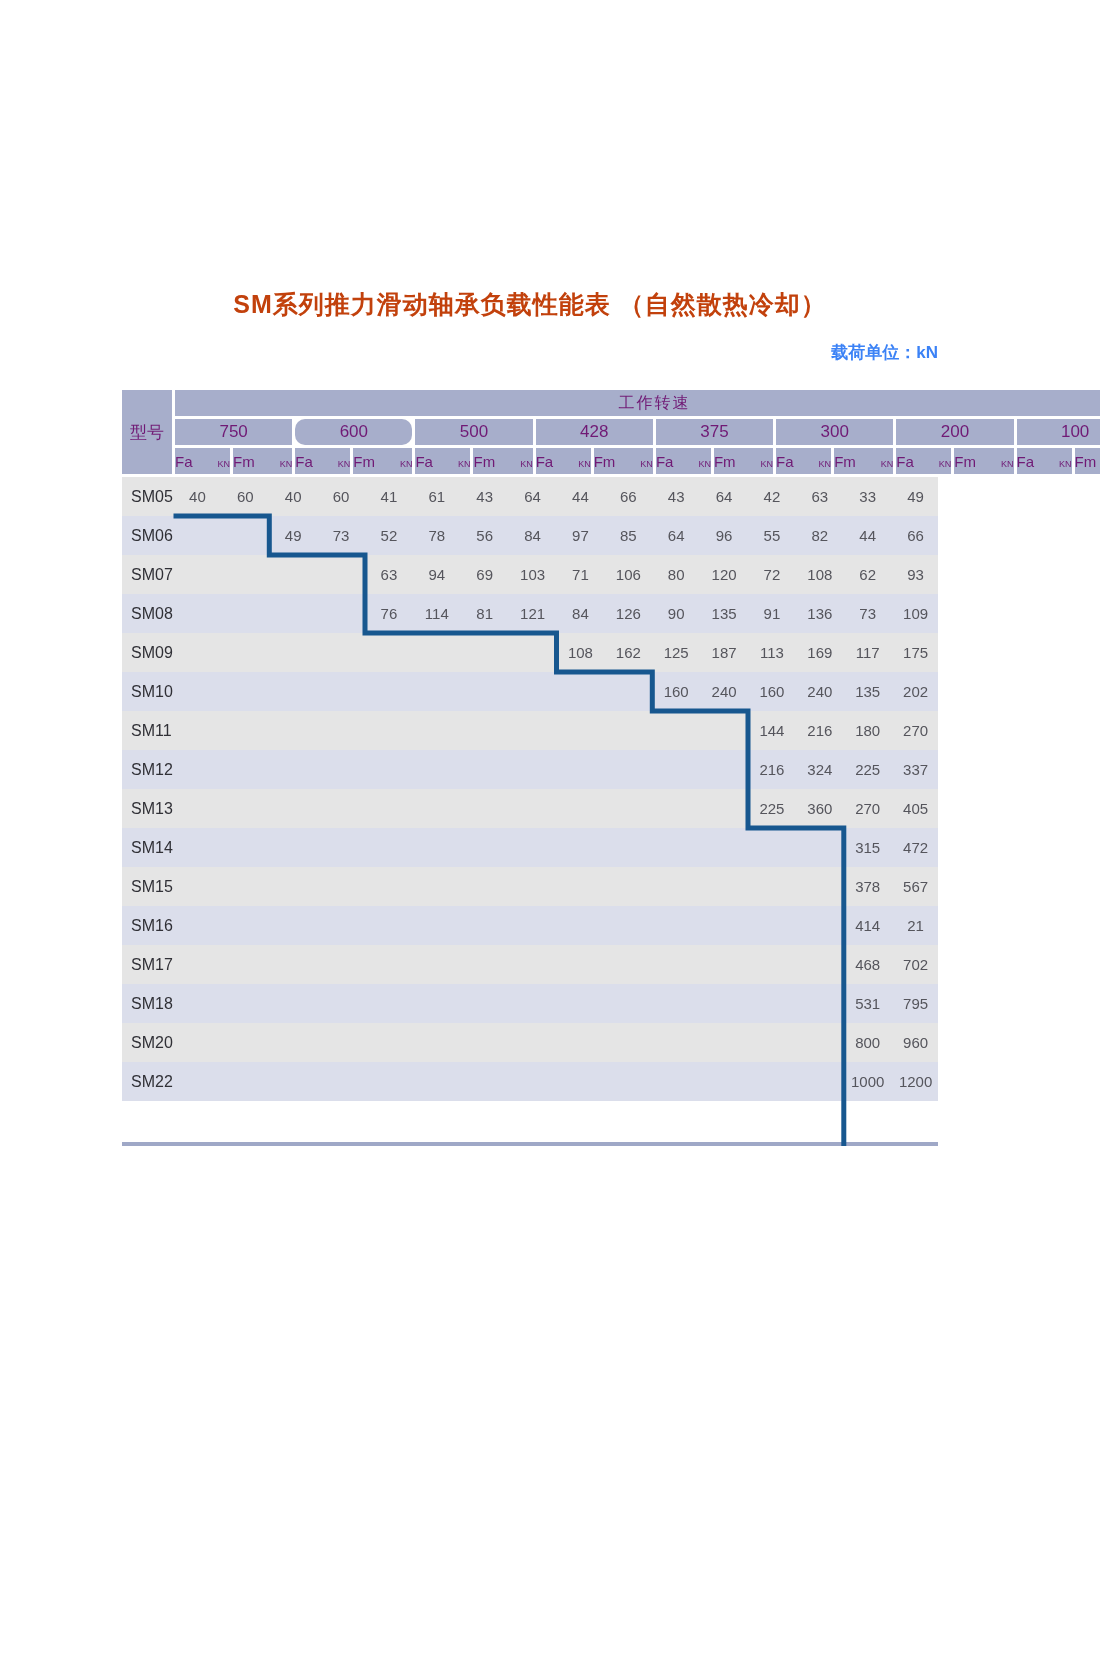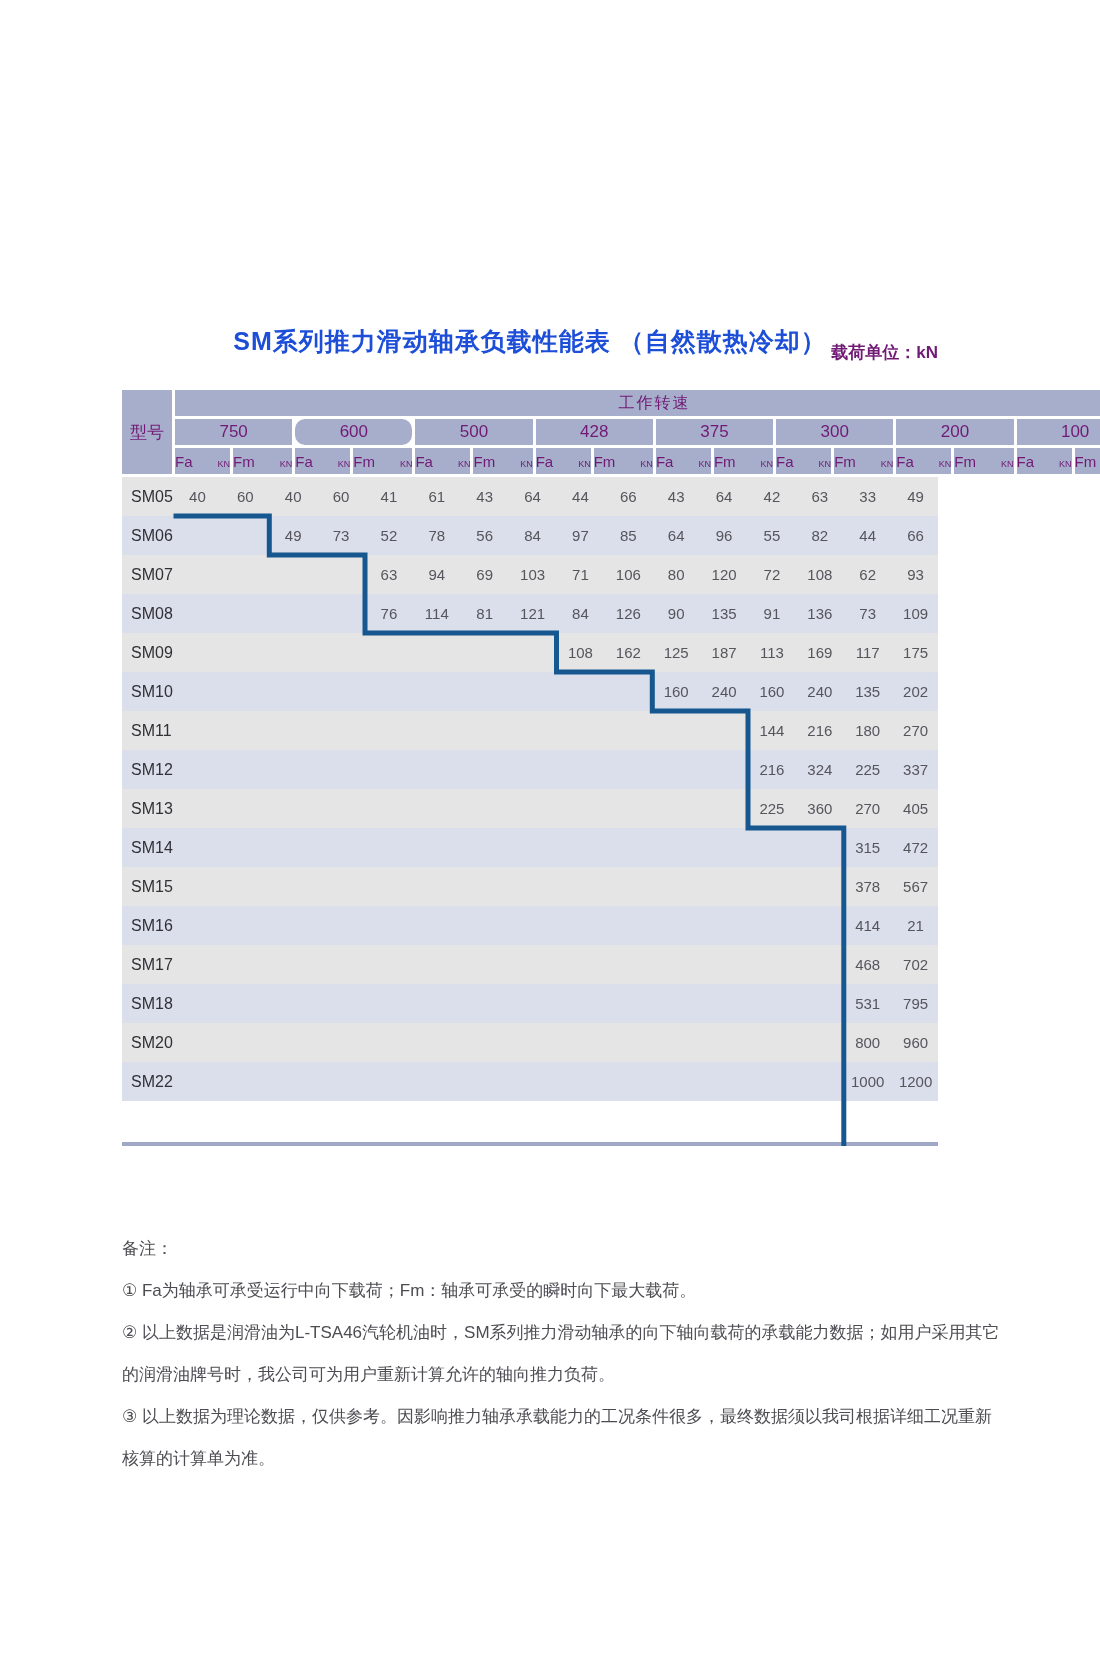--- a/index.html
+++ b/index.html
@@ -13,30 +13,29 @@
     height: 1659px;
     background: #ffffff;
     overflow: hidden;
   }
   .title {
     position: absolute;
     left: 122px; top: 288px; width: 816px;
     text-align: center;
     font-size: 25px;
     font-weight: 600;
-    color: #1d4ed8;
+    color: #c2410c;
     letter-spacing: 1px;
-    margin-top: 37px;
   }
   .unit-label {
     position: absolute;
     right: 162px; top: 341px;
     font-size: 17px;
     font-weight: 700;
-    color: #701a75;
+    color: #3b82f6;
   }
   .tbl {
     position: absolute;
     left: 122px; top: 390px; width: 816px;
   }
   .tbl-head {
     display: grid;
     grid-template-columns: 50px repeat(16, 1fr);
     grid-template-rows: 26px 26px 26px;
     column-gap: 3px; row-gap: 3px;
@@ -482,20 +481,14 @@
           <div class="dcell">1000</div>
           <div class="dcell">1200</div>
         </div>
         <svg class="step-svg" id="step-svg" width="816" height="672" viewBox="0 0 816 672">
           <polyline points="51.5,39 147.3,39 147.3,78 243.0,78 243.0,117 243.0,117 243.0,156 434.5,156 434.5,195 530.3,195 530.3,234 626.0,234 626.0,273 626.0,273 626.0,312 626.0,312 626.0,351 721.8,351 721.8,390 721.8,390 721.8,429 721.8,429 721.8,468 721.8,468 721.8,507 721.8,507 721.8,546 721.8,546 721.8,585 721.8,585 721.8,624 721.8,669" fill="none" stroke="#17578f" stroke-width="5" stroke-linejoin="miter"></polyline>
         </svg>
       <div class="footer-bar" style="background: rgb(159, 168, 199);"></div>
     </div>
   </div>
 
-  <div class="notes">
-    <p>备注：</p>
-    <p>① Fa为轴承可承受运行中向下载荷；Fm：轴承可承受的瞬时向下最大载荷。</p>
-    <p>② 以上数据是润滑油为L-TSA46汽轮机油时，SM系列推力滑动轴承的向下轴向载荷的承载能力数据；如用户采用其它的润滑油牌号时，我公司可为用户重新计算允许的轴向推力负荷。</p>
-    <p>③ 以上数据为理论数据，仅供参考。因影响推力轴承承载能力的工况条件很多，最终数据须以我司根据详细工况重新核算的计算单为准。</p>
-  </div>
 
 </div>
 
 </body></html>

